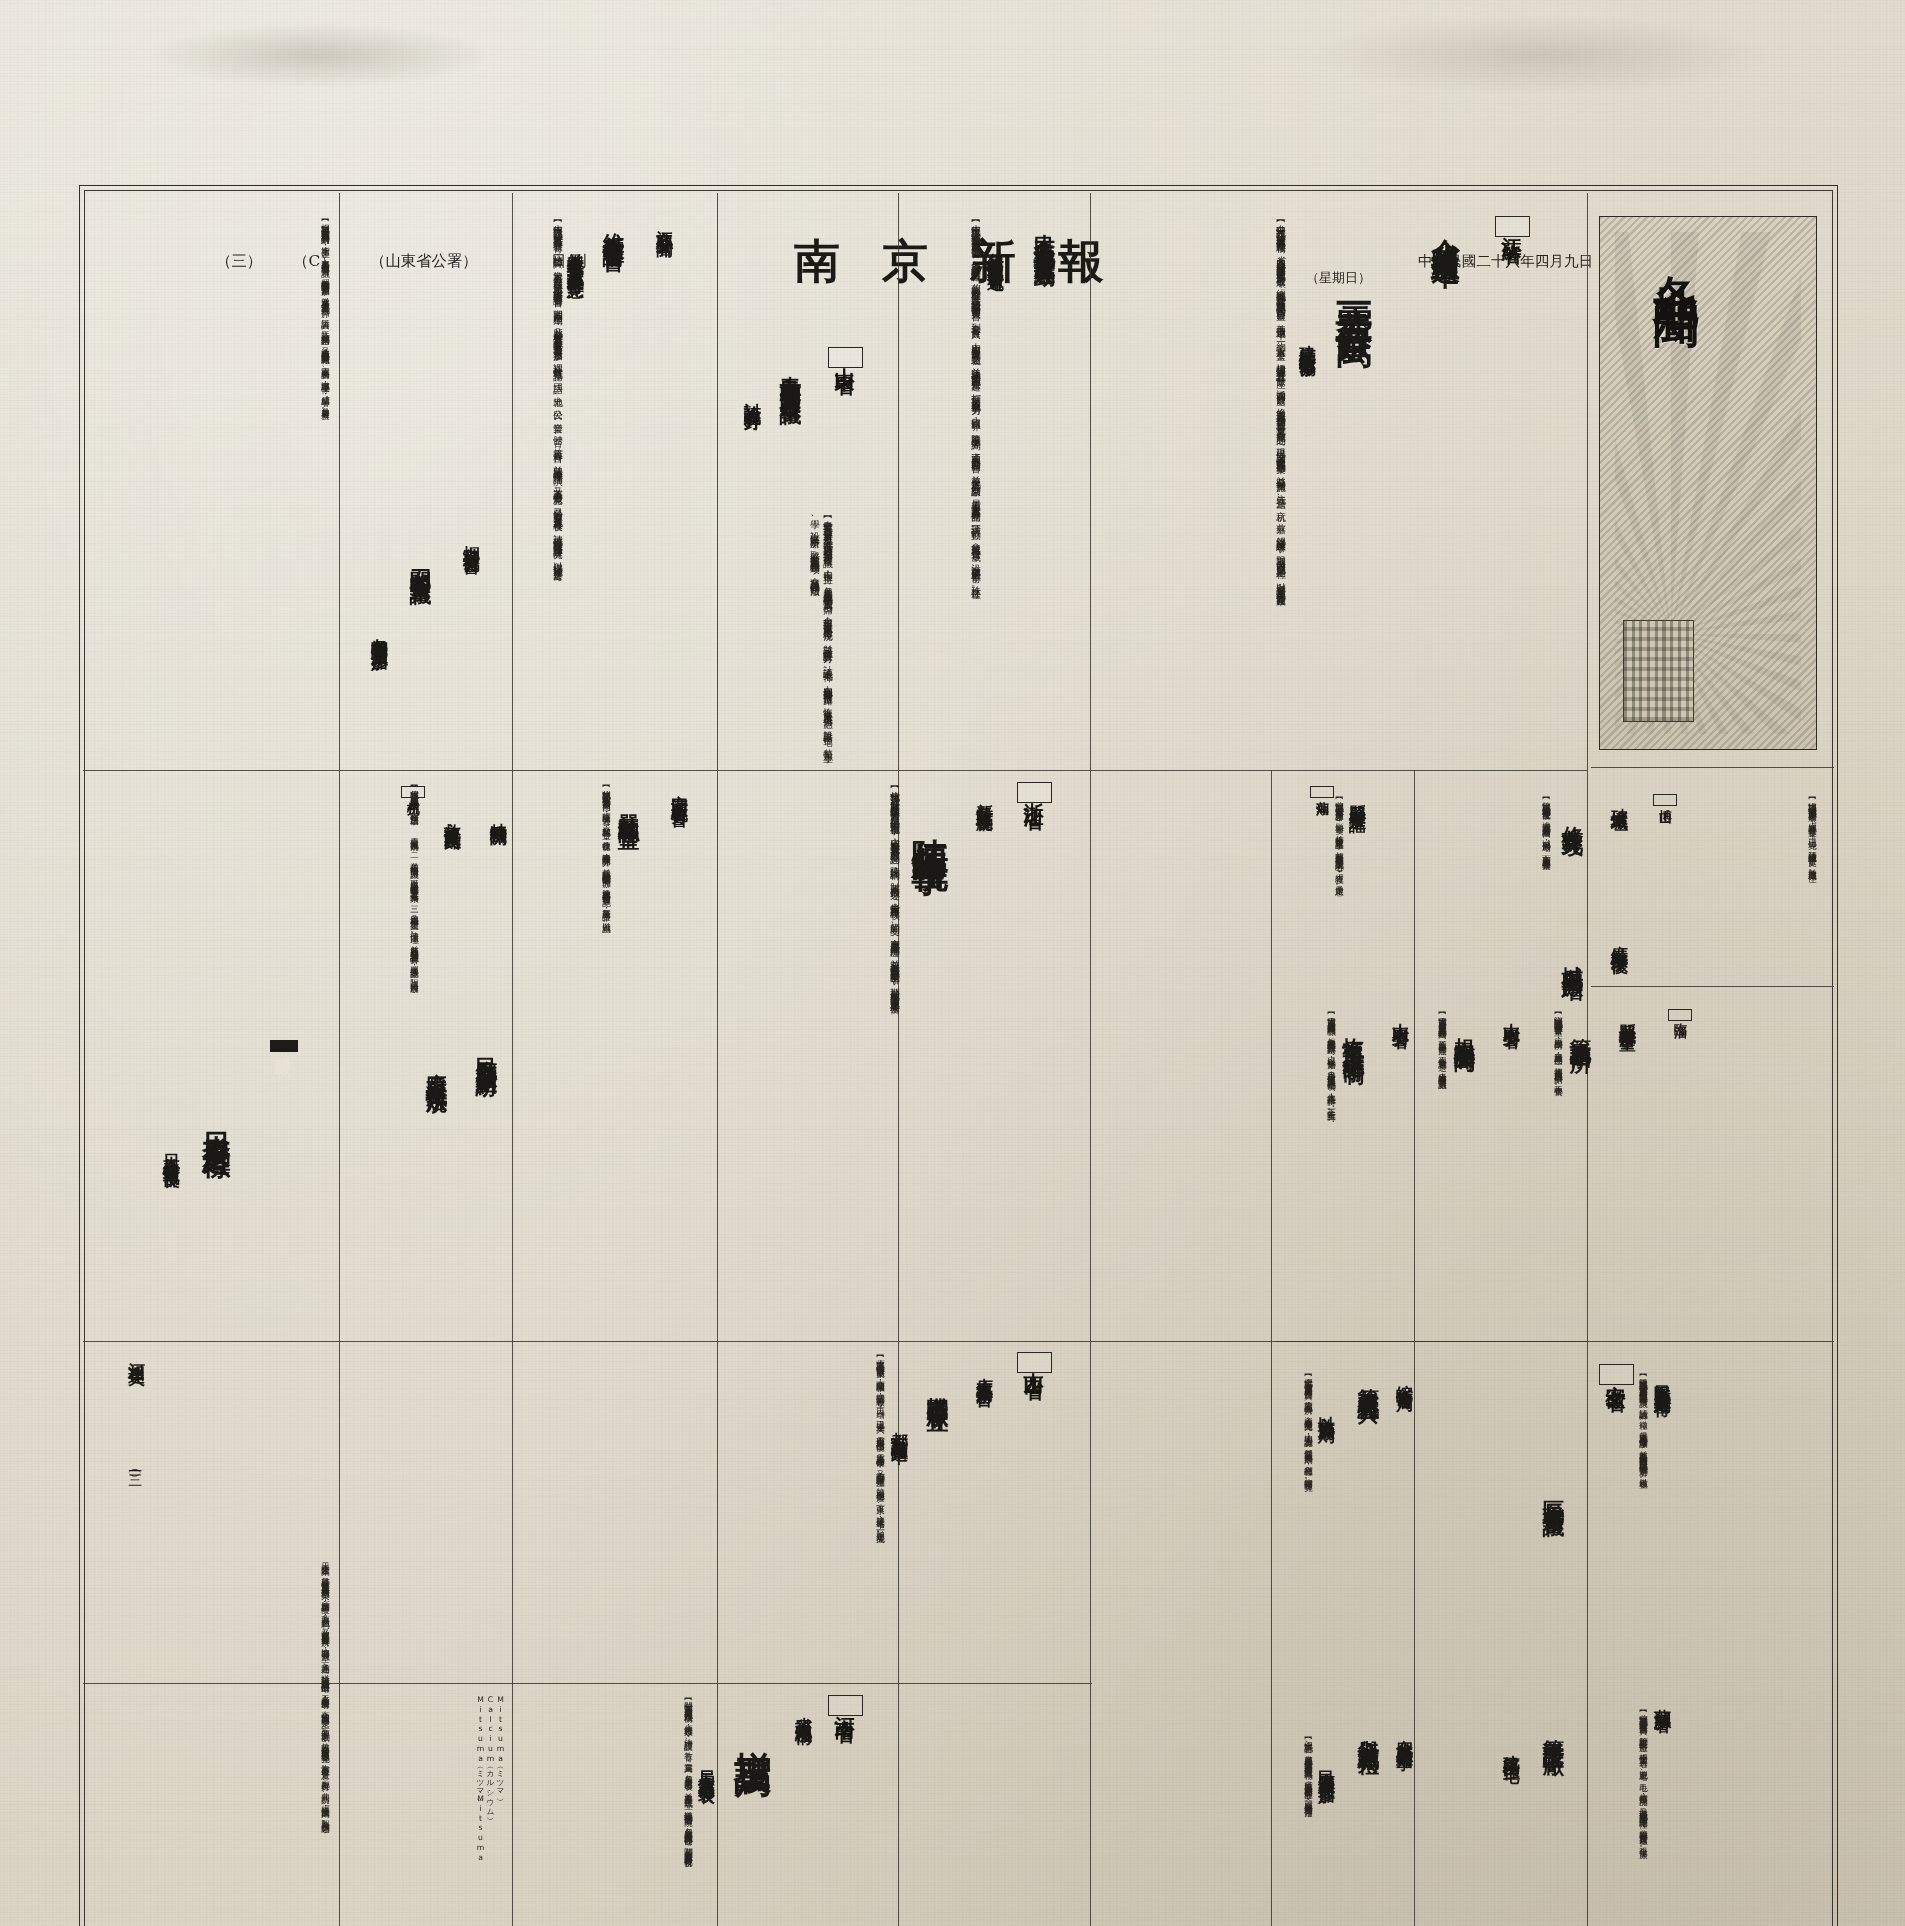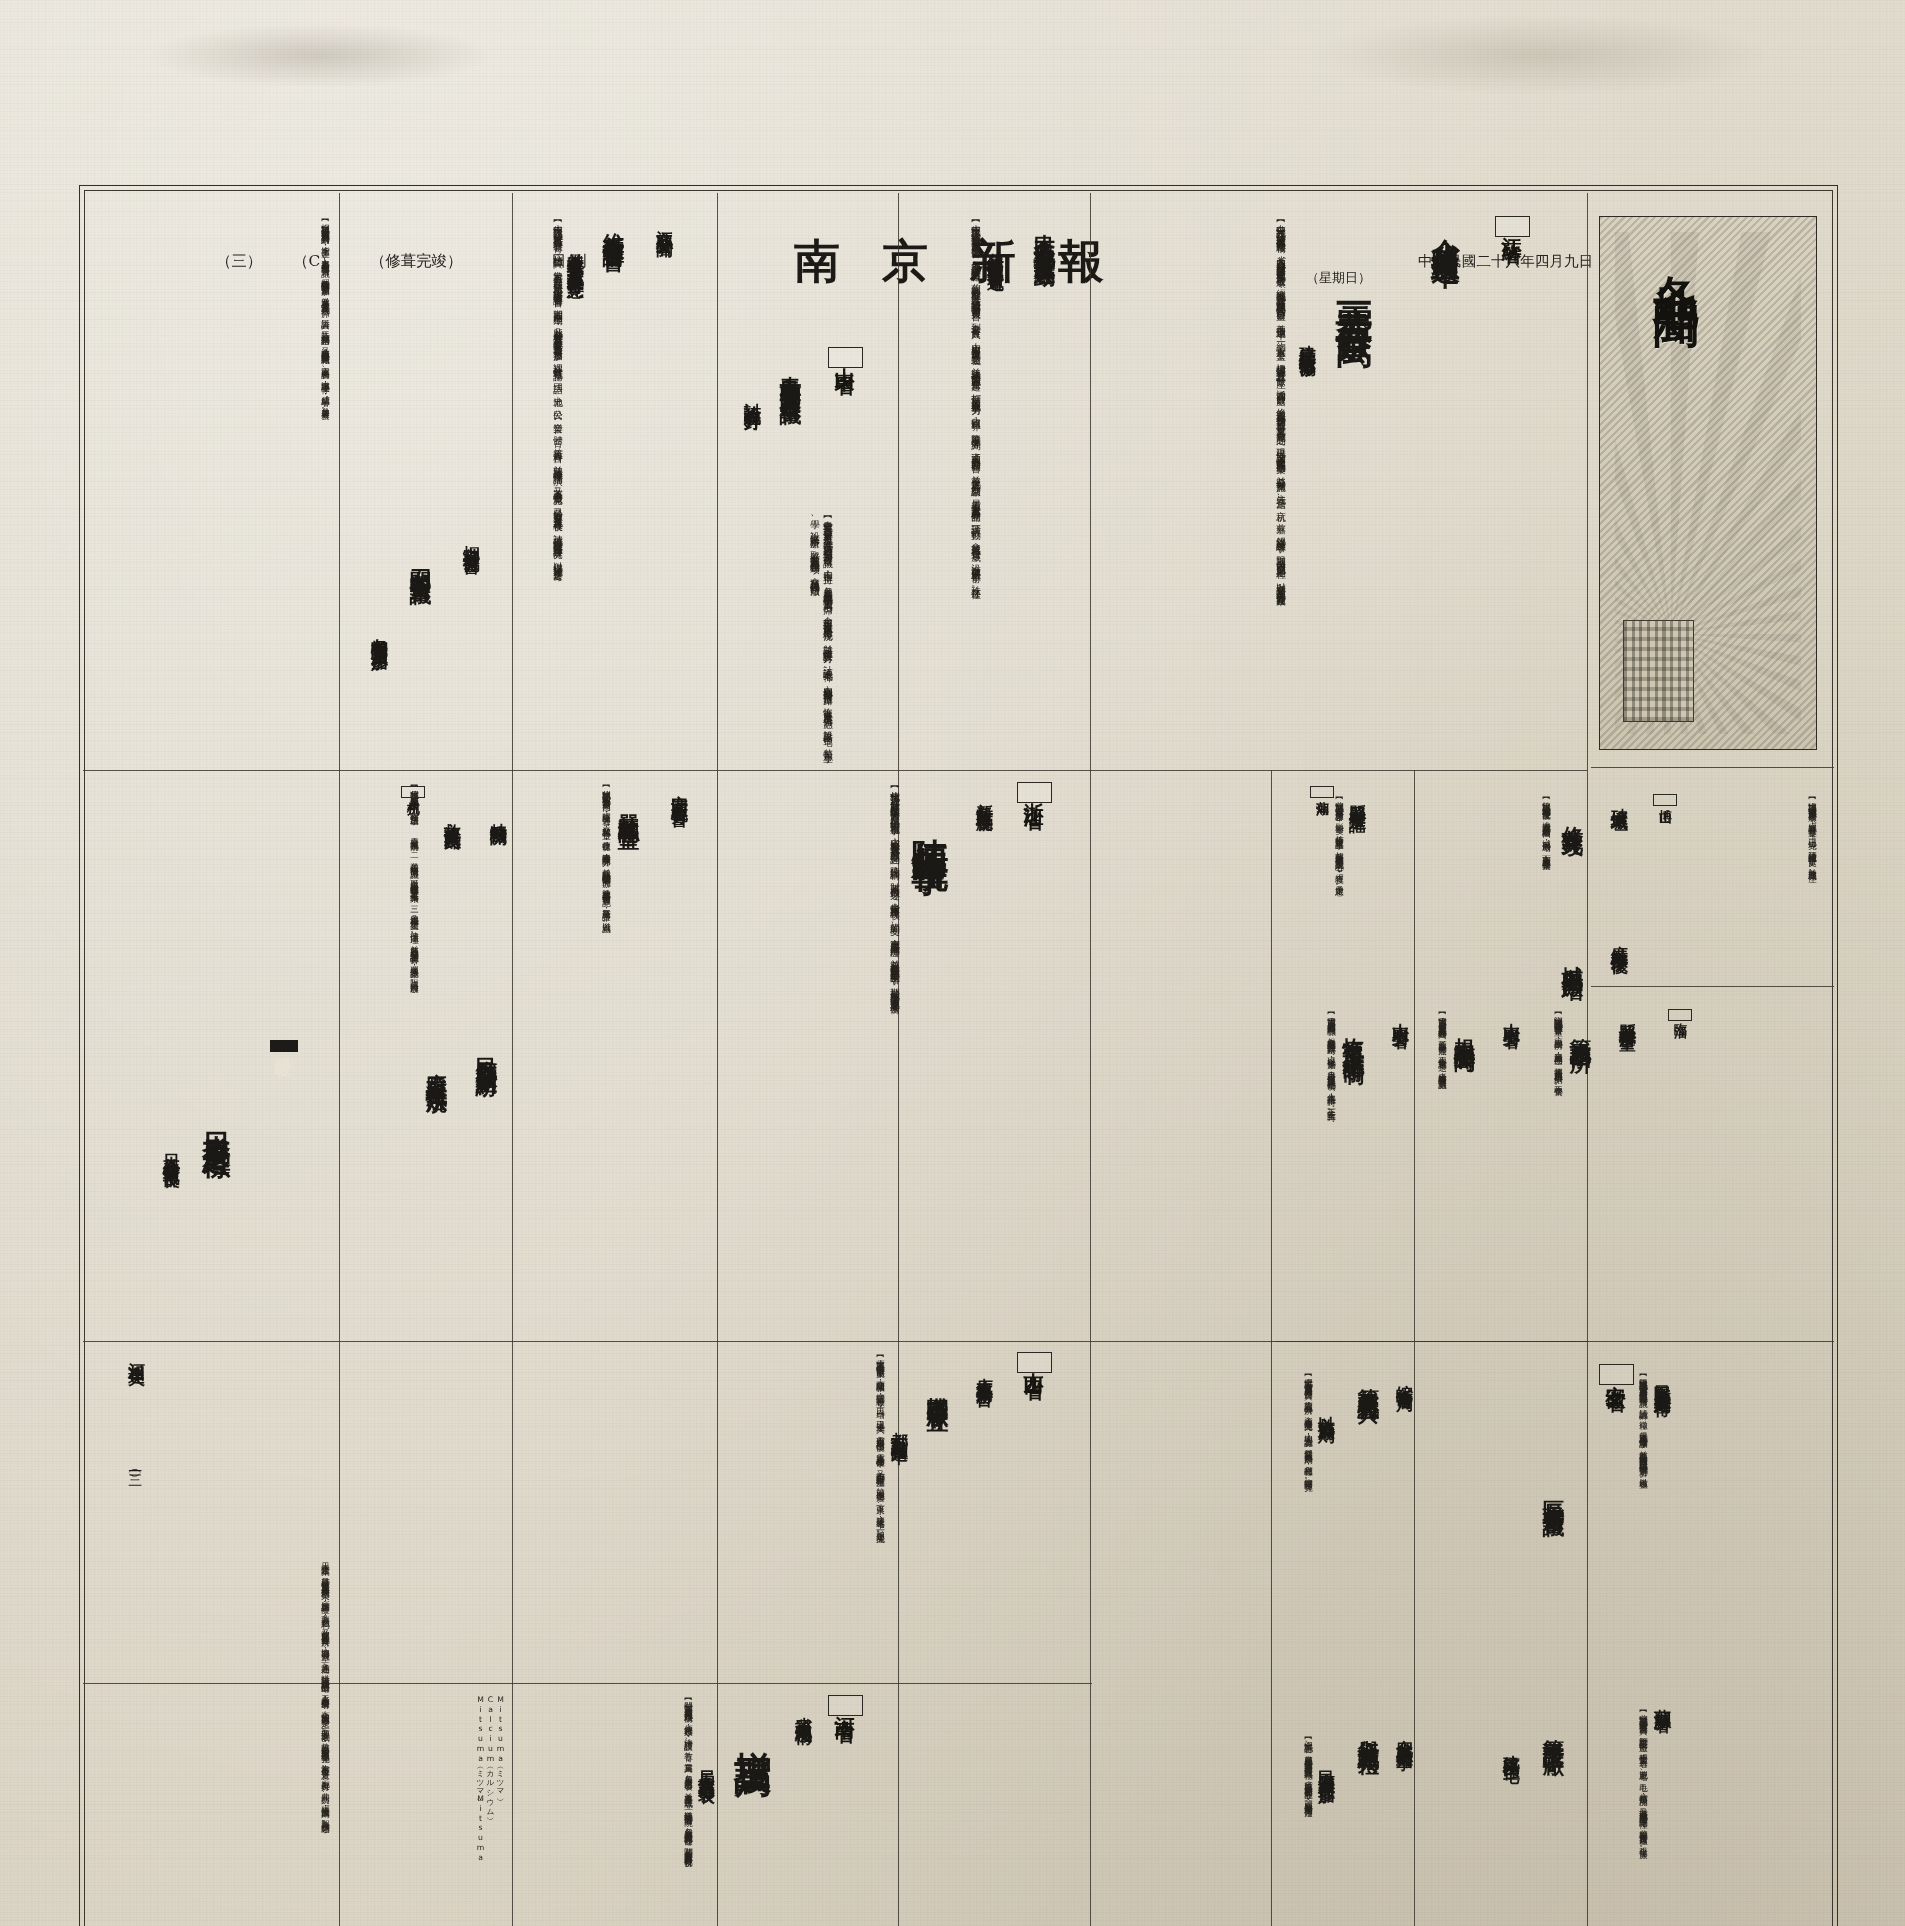--- a/index.html
+++ b/index.html
@@ -131,21 +131,21 @@
   <div id="grain"></div>
 
   <div class="smudge" style="left:146px; top:23px; width:347px; height:65px; background:radial-gradient(ellipse,rgba(90,80,60,.20),rgba(0,0,0,0) 70%);"></div>
   <div class="smudge" style="left:1310px; top:15.4px; width:462px; height:81px; background:radial-gradient(ellipse,rgba(90,80,60,.16),rgba(0,0,0,0) 70%);"></div>
 
   <div id="masthead">
     <div id="paper-title">南 京 新 報</div>
 
     <div class="mast-left" style="left:216px;">（三）</div>
     <div class="mast-left" style="left:293px;">（C）</div>
-    <div class="mast-left" style="left:370px;">（修葺完竣）</div>
+    <div class="mast-left" style="left:370px;">（山東省公署）</div>
     <div class="mast-left" style="left:551px;">日 刊</div>
 
     <div class="mast-right" style="left:1418px;">中華民國二十八年四月九日</div>
     <div class="mast-right" style="left:1306px; top:153px; font-size:13px;">（星期日）</div>
   </div>
 
   <div id="frame">
     <div id="frame-inner"></div>
   </div>
 

